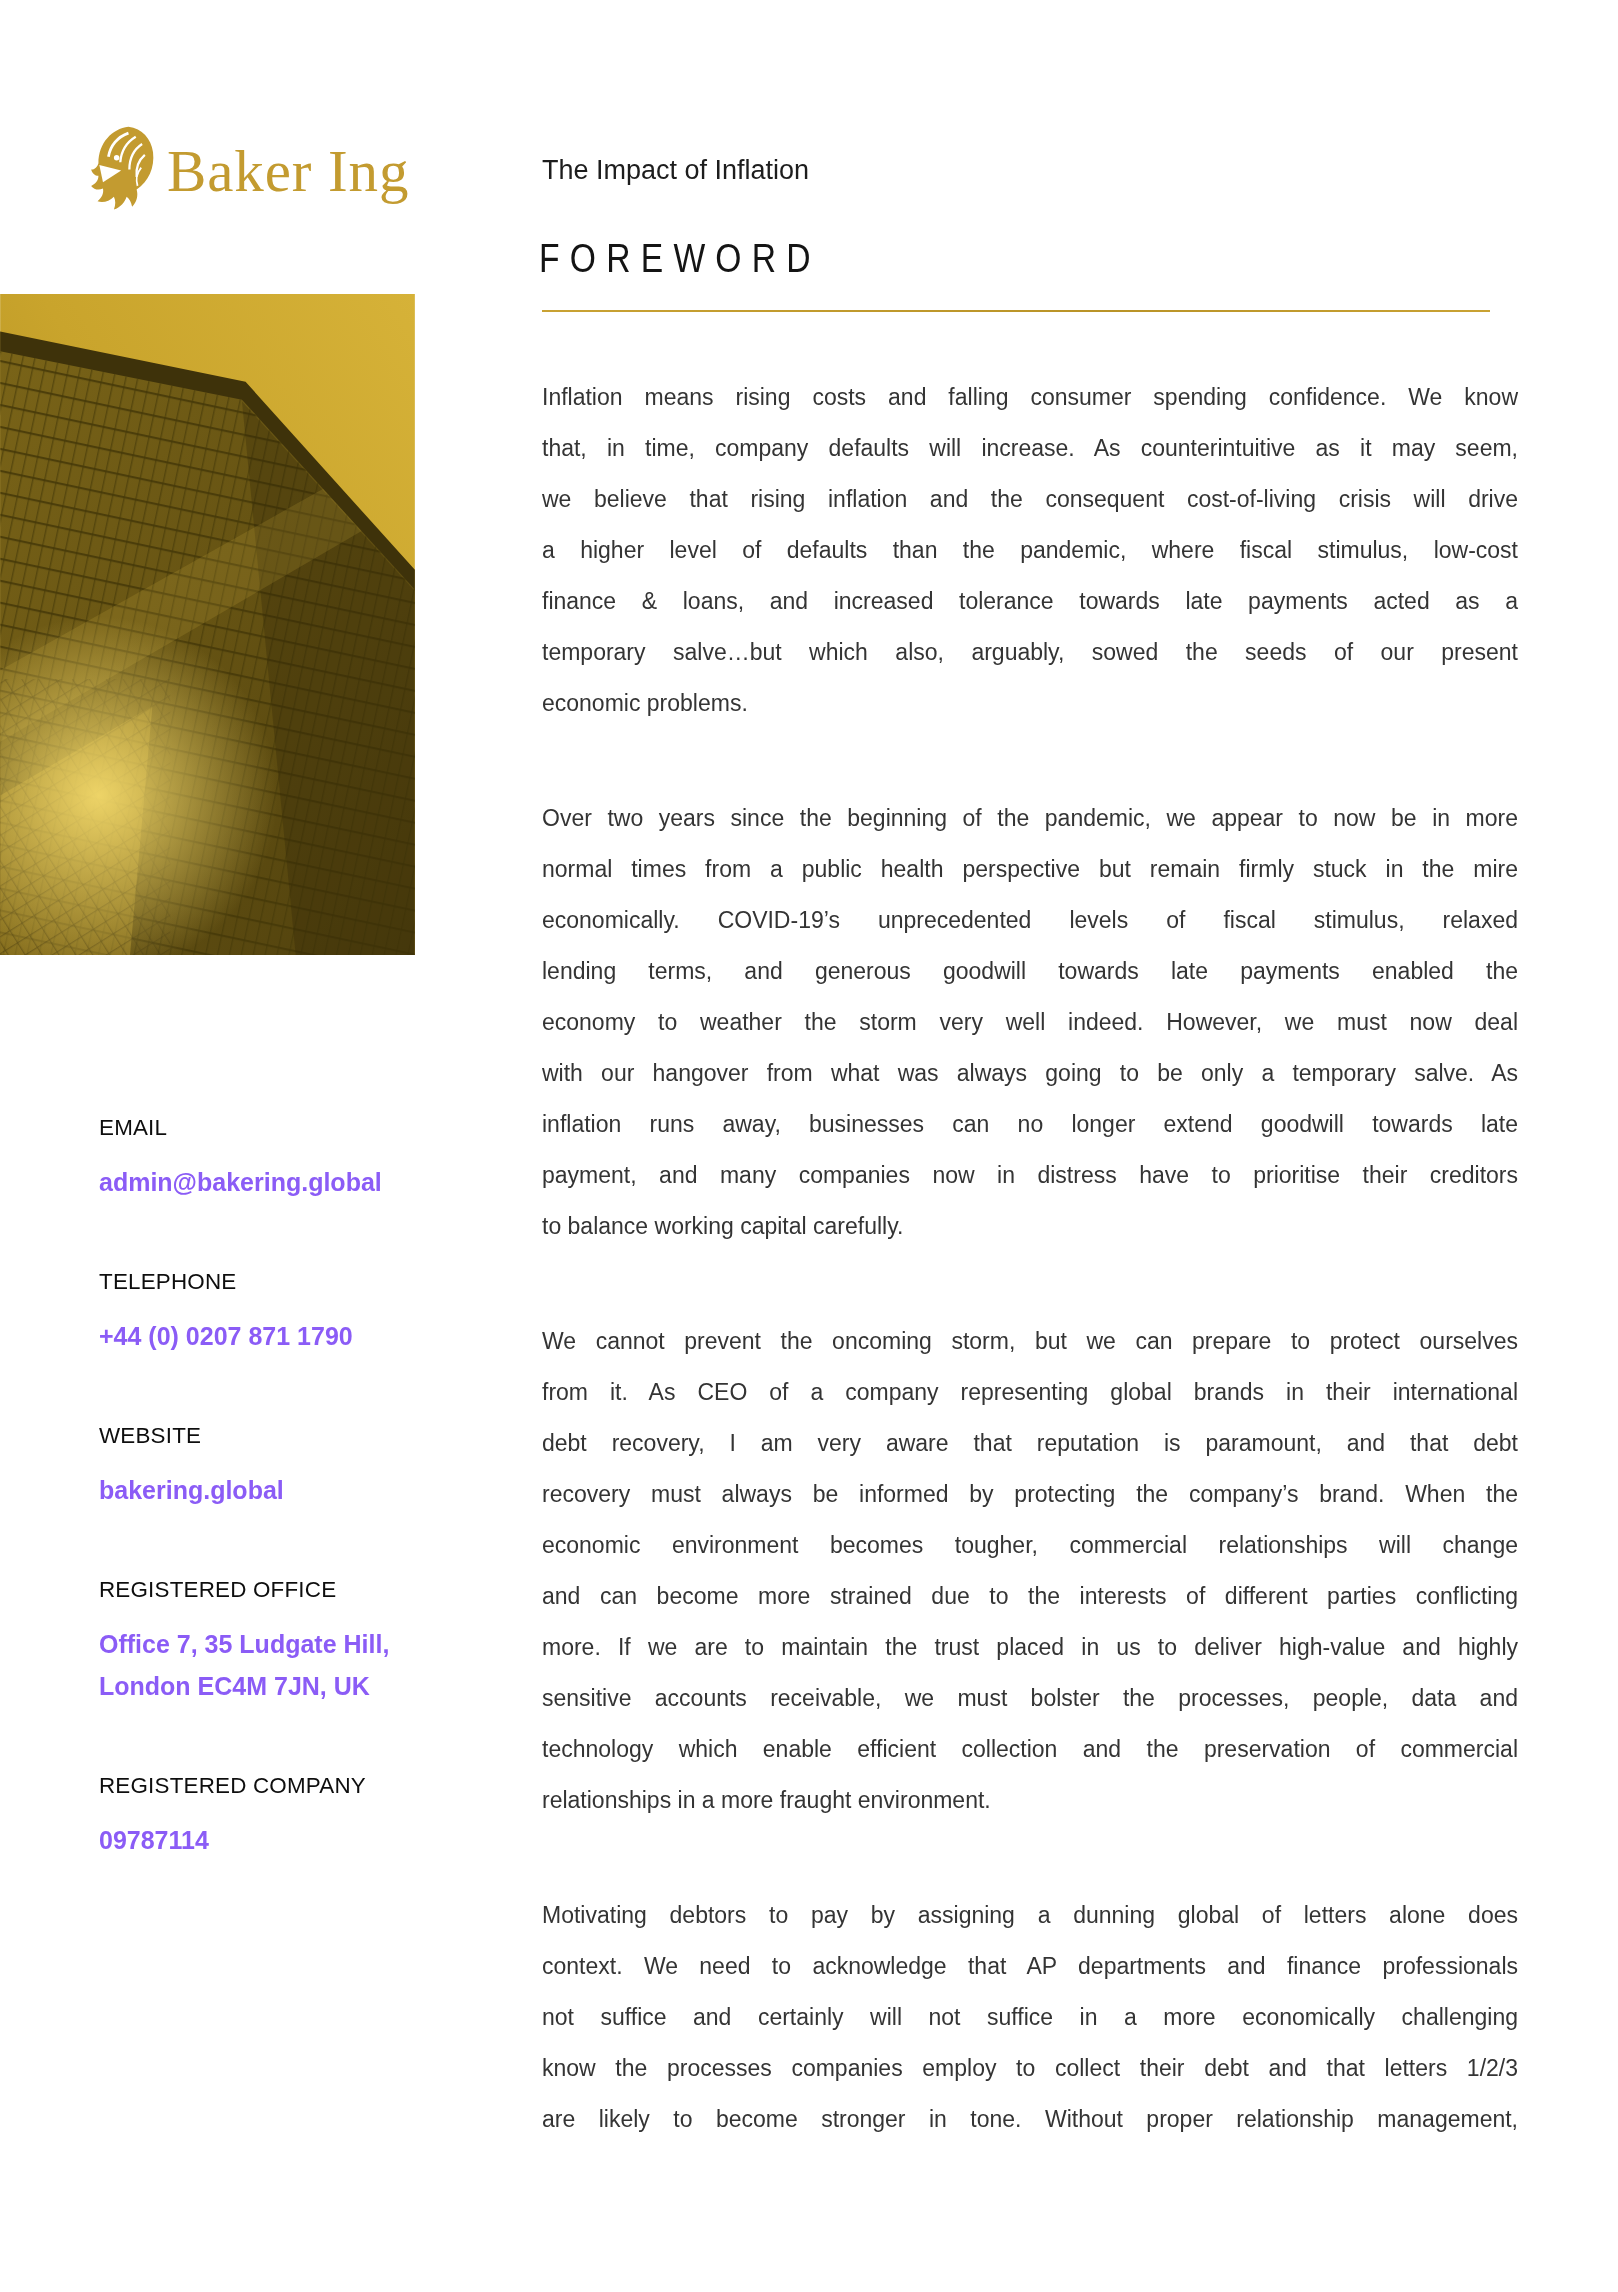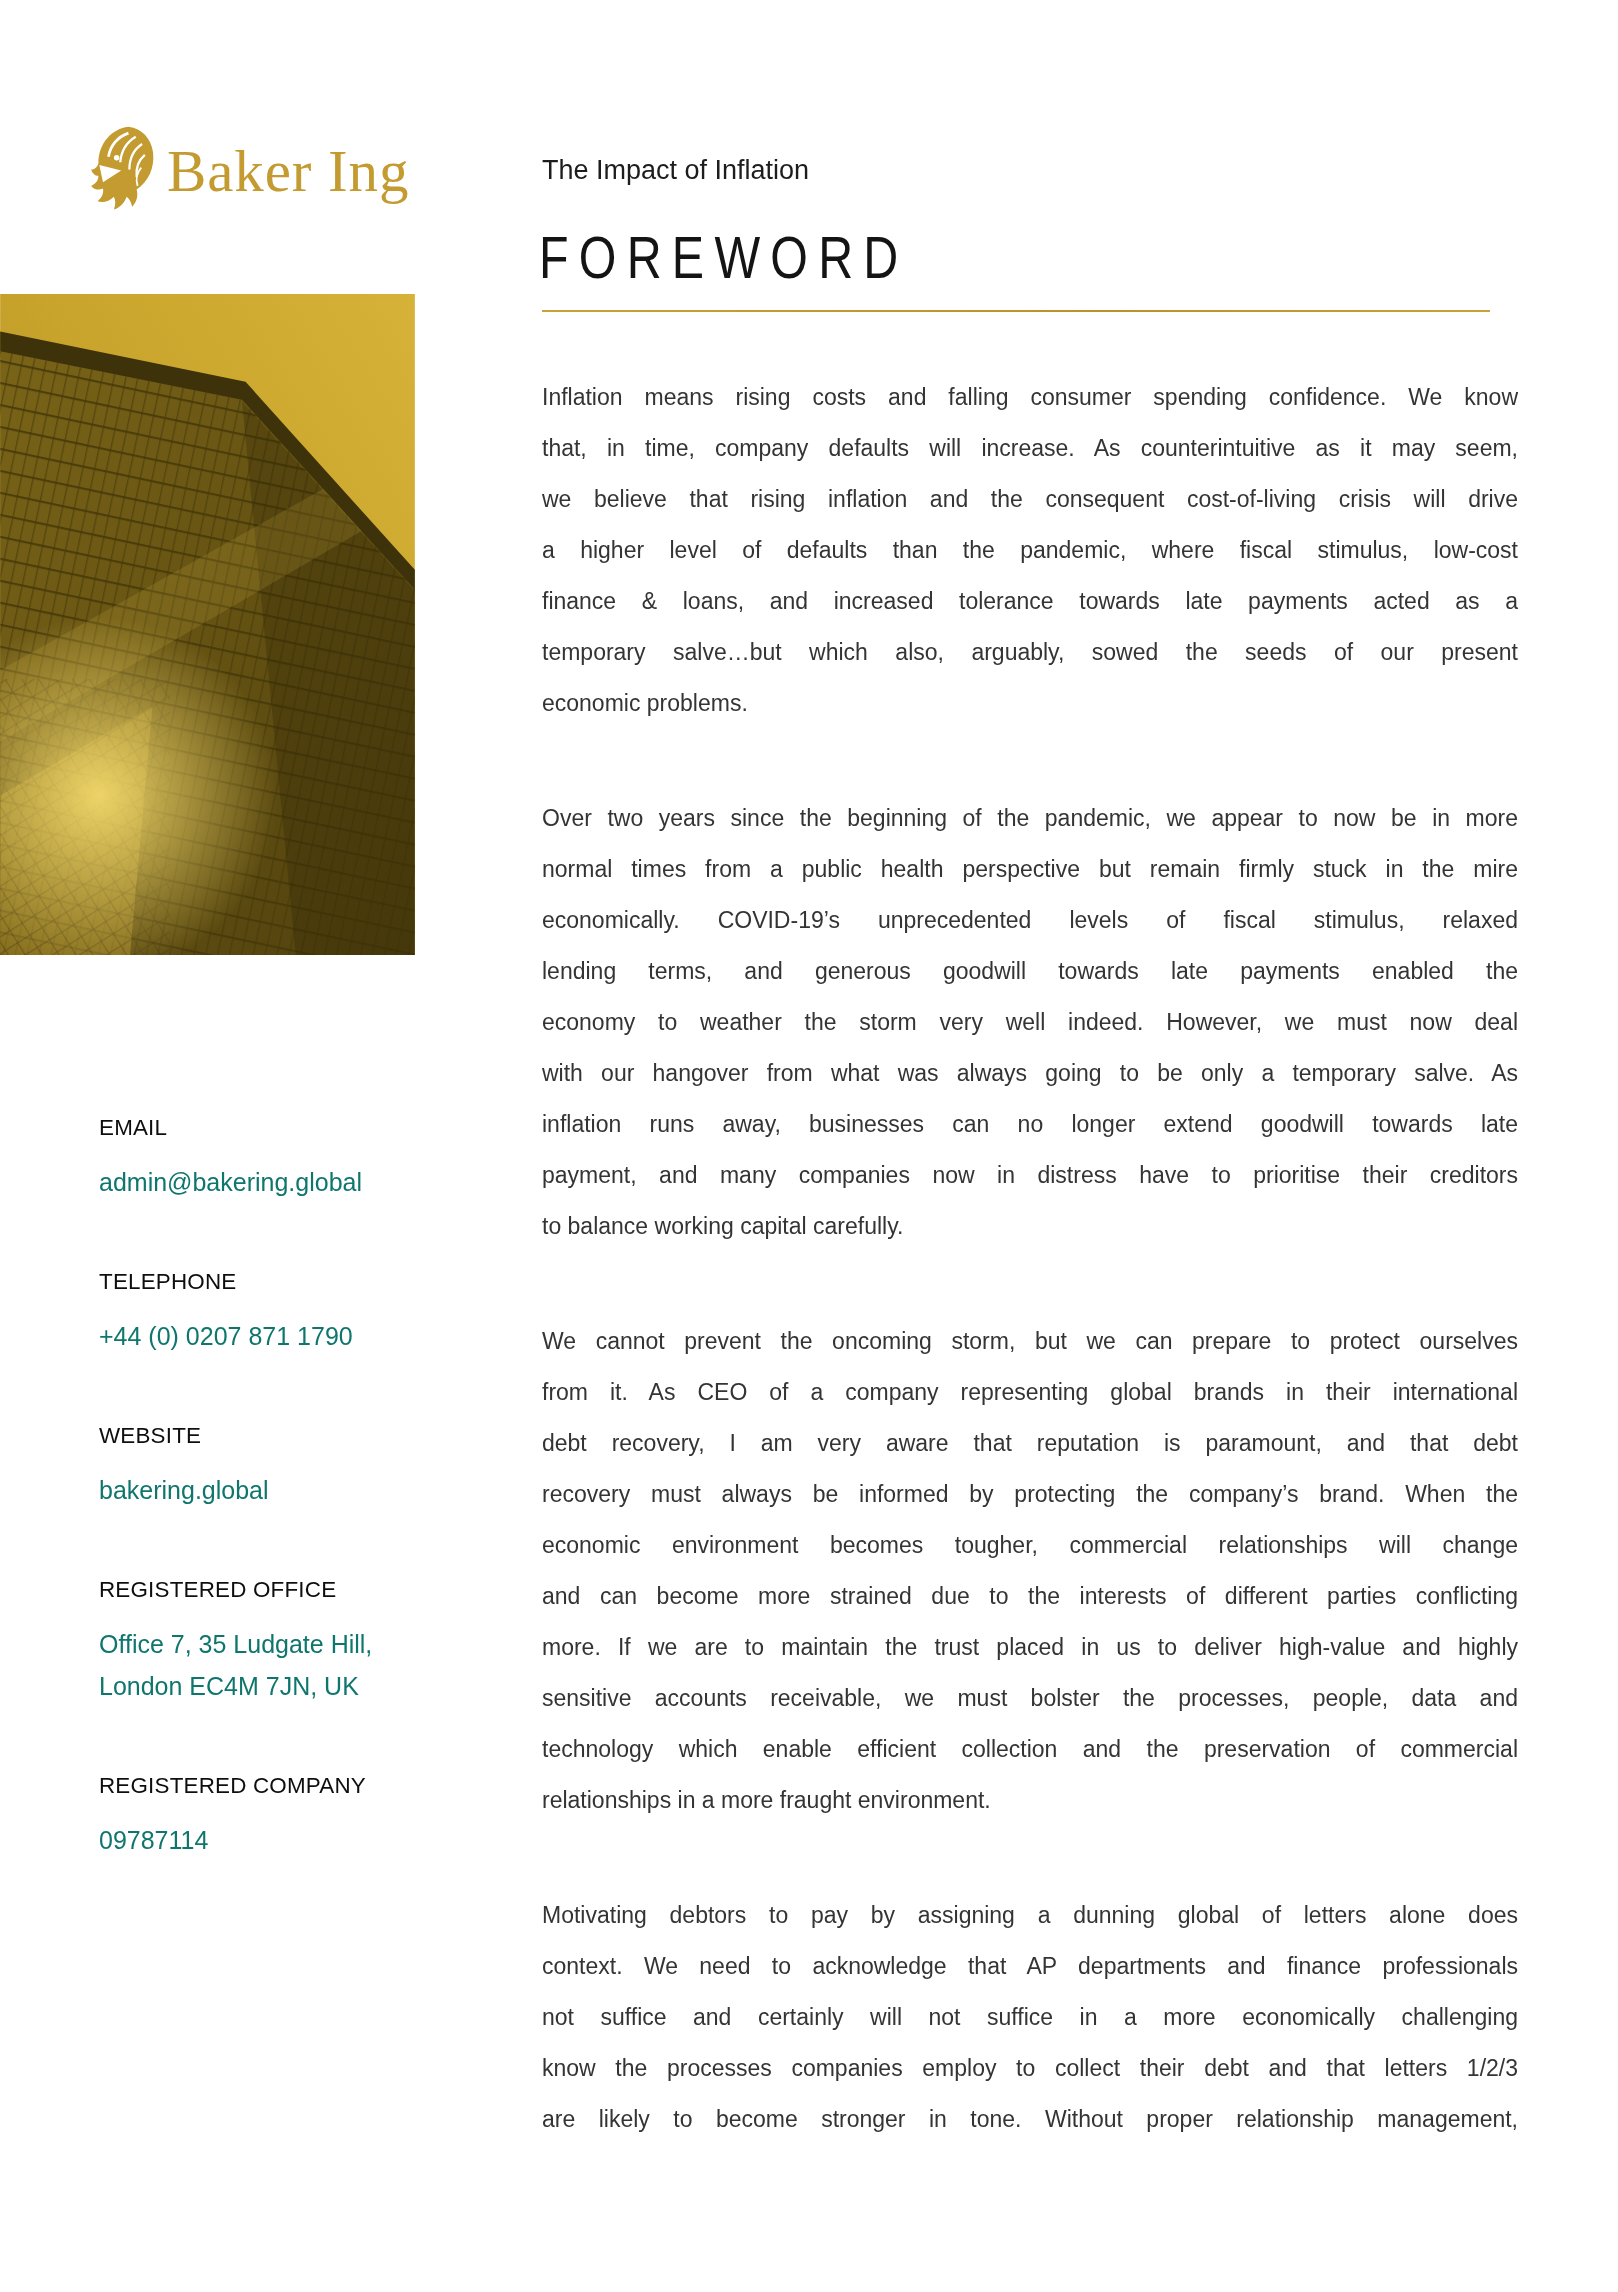--- a/index.html
+++ b/index.html
@@ -19,39 +19,39 @@
     font-size:59px;line-height:1;letter-spacing:0.9px;
     color:#C39B30;white-space:nowrap;
   }
   
   .kicker{
     position:absolute;left:542px;top:154px;
     font-size:27px;line-height:32px;color:#1d1d1d;
   }
   .doc-title{
     position:absolute;left:539px;top:227px;
-    font-size:59px;line-height:63px;color:#141414;
+    font-size:41px;line-height:63px;color:#141414;
     letter-spacing:12.5px;white-space:nowrap;
   }
   .doc-title .squeeze{display:inline-block;transform:scaleX(0.82);transform-origin:left bottom;font-weight:500;}
   .gold-rule{
     position:absolute;left:542px;top:310px;width:948px;height:1.8px;
     background:linear-gradient(90deg,#C9A233,#B99327 60%,#C9A233);
   }
   
   .photo{position:absolute;left:0;top:294px;width:415px;height:661px;}
   .photo svg{display:block;}
   
   .sidebar{position:absolute;left:99px;top:1113px;width:358px;}
   .side-group{margin-bottom:64px;}
   .side-label{
     font-size:22.4px;font-weight:normal;color:#0e0e0e;
     line-height:29px;margin-bottom:19px;letter-spacing:0.2px;
   }
-  .side-value{font-size:25px;color:#0f766e;line-height:42px;}
+  .side-value{font-size:25px;color:#8b5cf6;line-height:42px;font-weight:bold;}
   
   .article{position:absolute;left:542px;top:372px;width:976px;color:#343434;}
   .para{margin-bottom:64px;}
   .tline{
     font-size:23px;line-height:51px;
     text-align:justify;text-align-last:justify;
     white-space:normal;
   }
   .tline.lastline{text-align-last:left;}
 </style>

